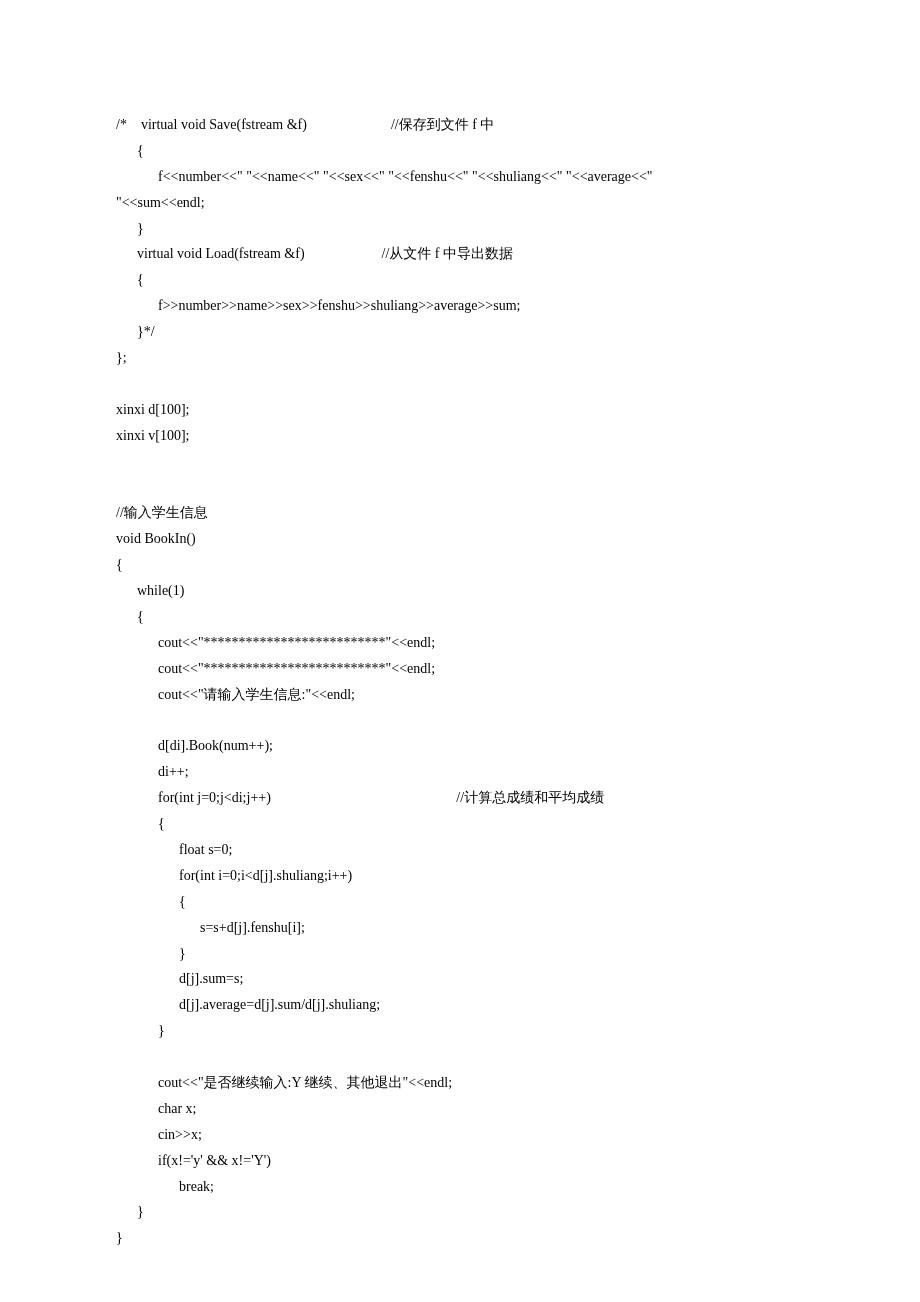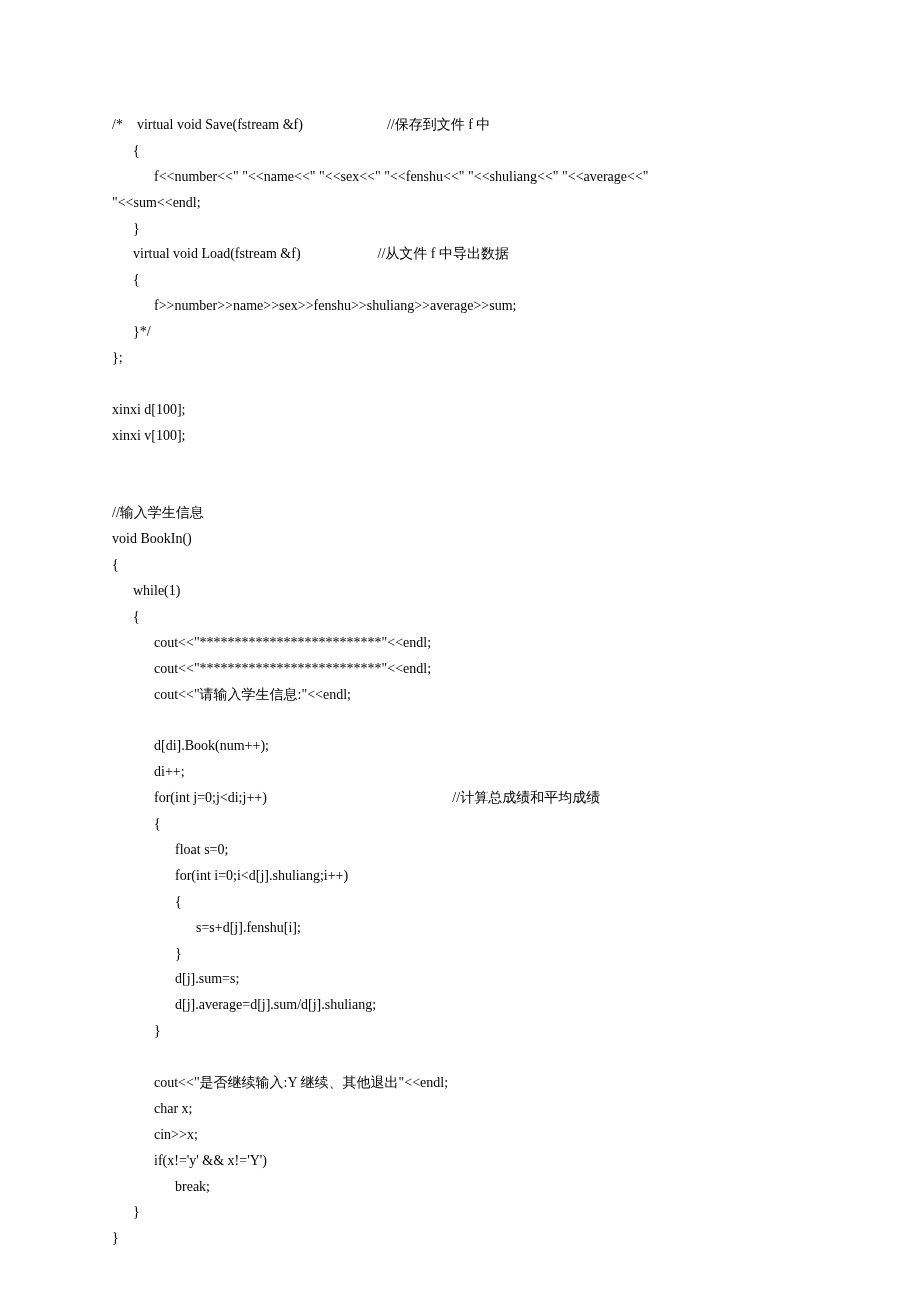--- a/index.html
+++ b/index.html
@@ -7,22 +7,23 @@
     padding: 0;
     background: #ffffff;
     font-family: "Times New Roman", "SimSun", serif;
     font-size: 14px;
     line-height: 1.85;
     color: #000000;
   }
   .page {
     width: 812px;
     min-height: 1302px;
-    padding: 112px 140px 0 112px;
+    padding: 112px 140px 0 84px;
     box-sizing: border-box;
+    margin-left: 32px;
   }
   .code-block {
     white-space: pre;
     font-family: "Times New Roman", "SimSun", serif;
   }
 </style>
 </head>
 <body>
 
 <div class="page">

